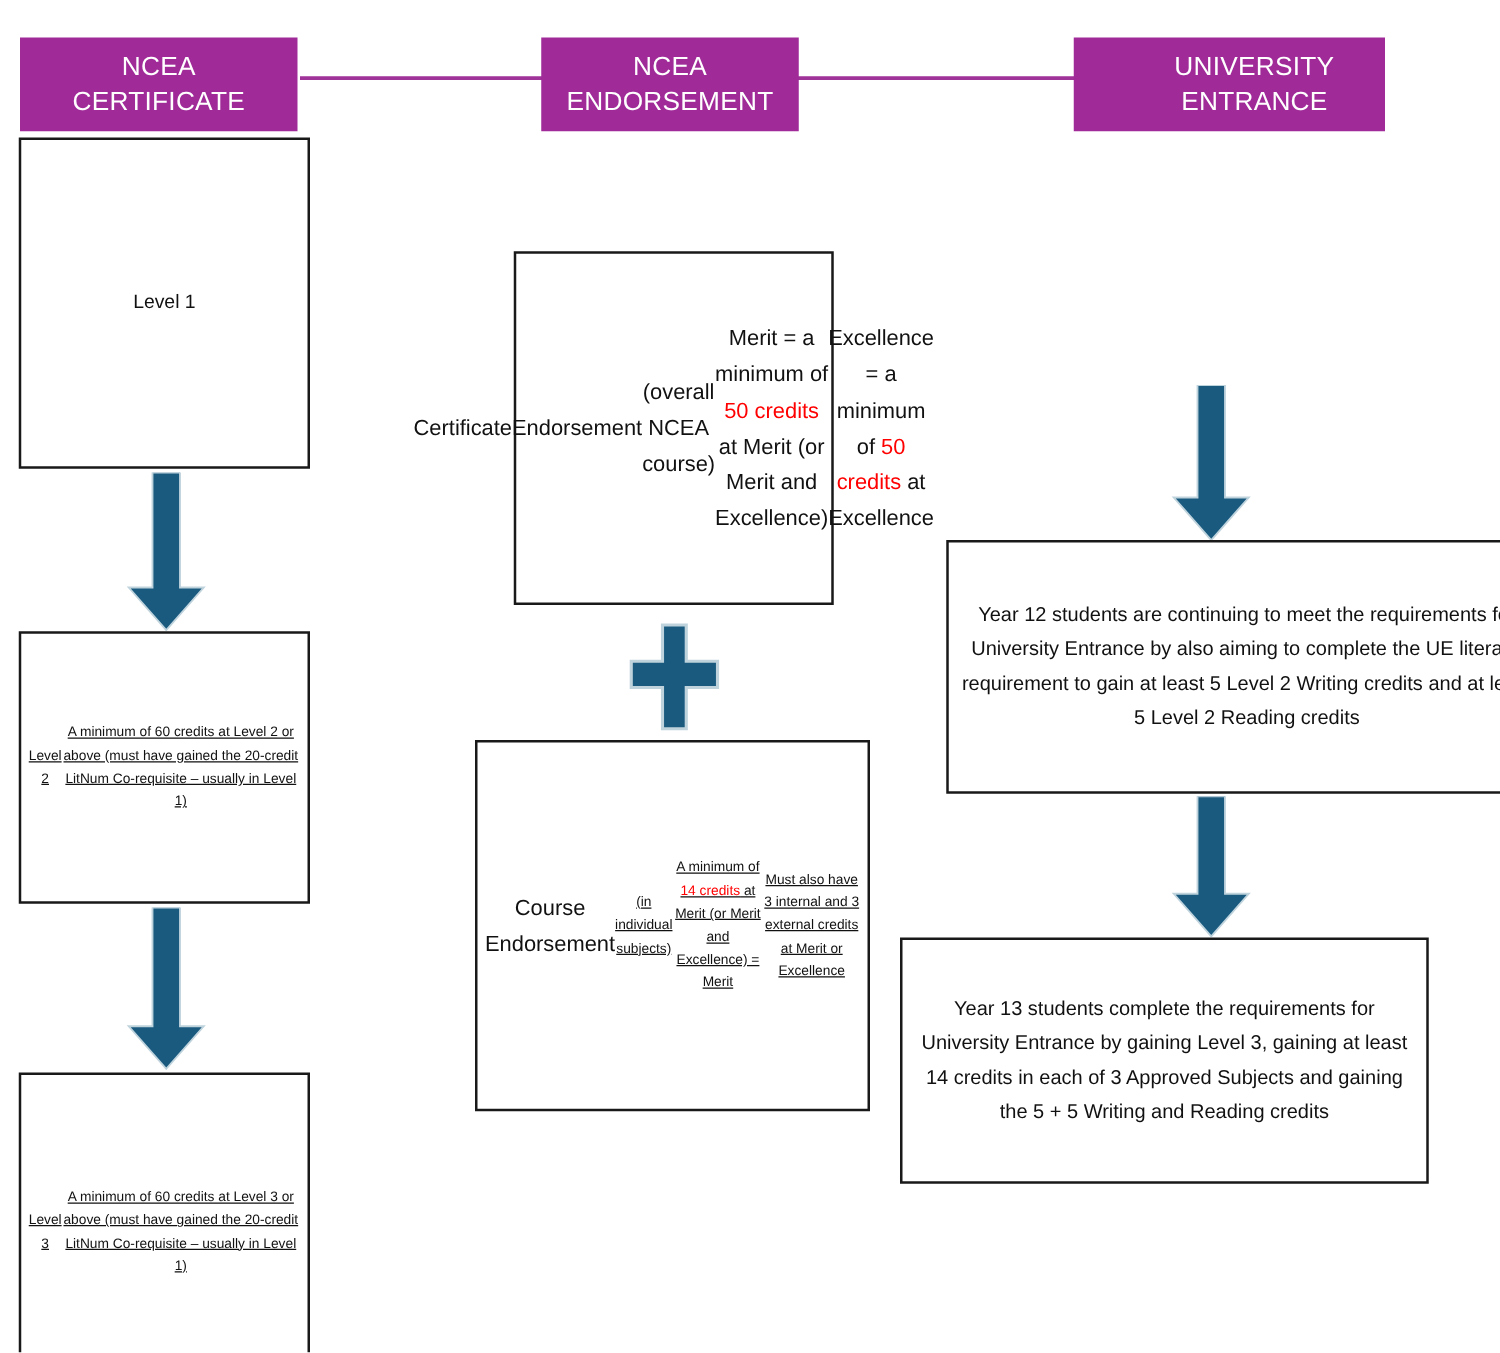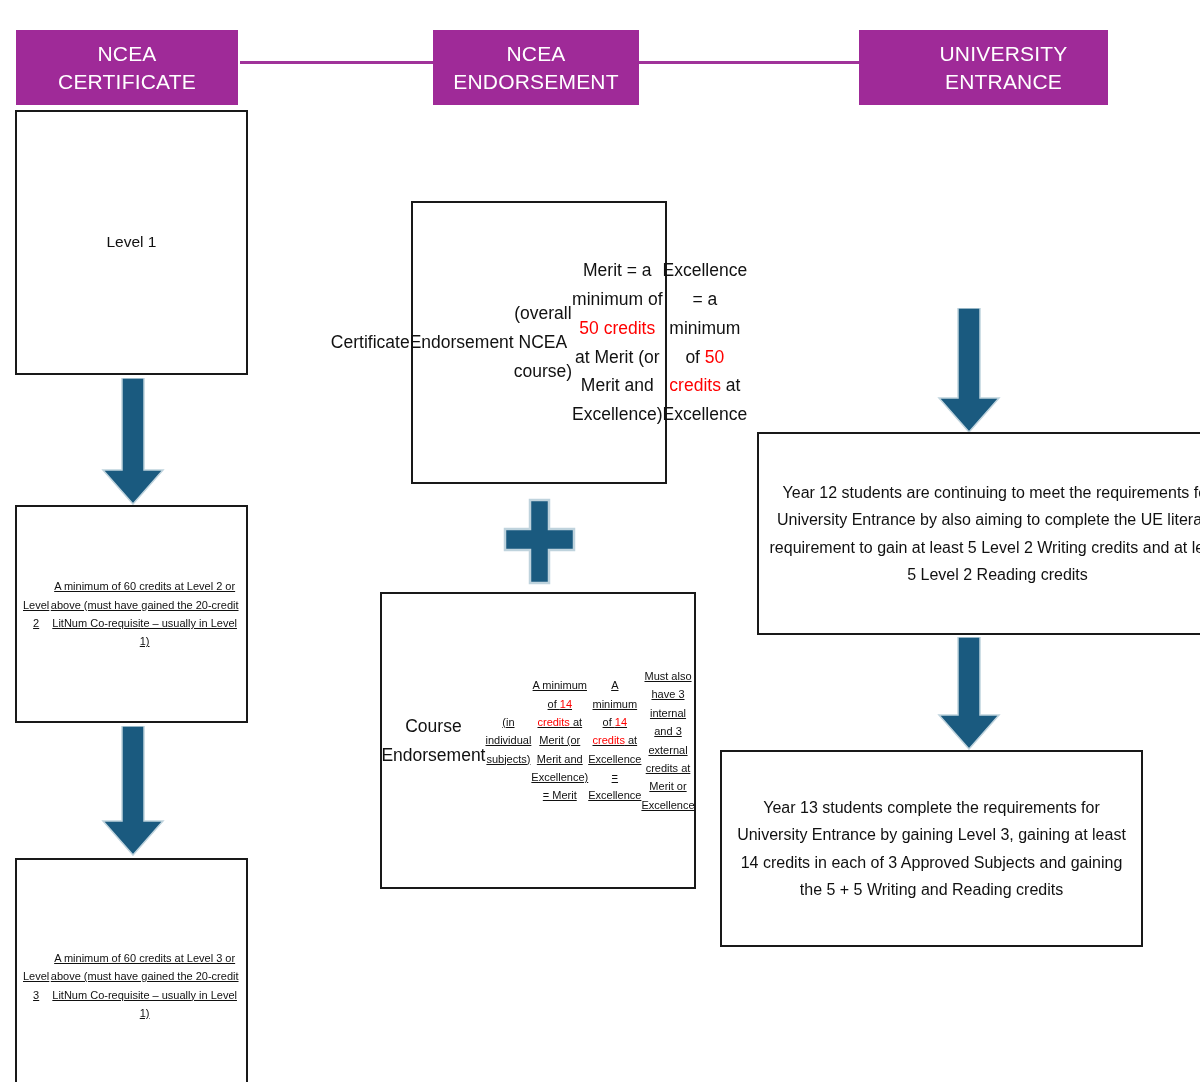--- a/index.html
+++ b/index.html
@@ -135,21 +135,20 @@
   </div>
 
   <svg class="plus" style="left:502px; top:498px;" width="75" height="88" viewBox="0 0 75 88">
     <polygon points="28,2 47,2 47,31 72,31 72,52 47,52 47,85 28,85 28,52 3,52 3,31 28,31" fill="#1A5A7F" stroke="#BFD3DD" stroke-width="2.5"></polygon>
   </svg>
 
   <div class="box" style="left:380px; top:592px; width:316px; height:297px;">
     <p class="t-big">Course Endorsement</p>
     <p class="t-mid">(in individual subjects)</p>
     <p class="t-mid"><span>A minimum of </span><span class="hl">14 credits</span><span> at Merit (or Merit and Excellence) = Merit</span></p>
-    <p class="t-mid"><span>A minimum of </span><span class="hl">14 credits</span><span> at Excellence = Excellence</span></p>
     <p class="t-mid">Must also have 3 internal and 3 external credits at Merit or Excellence</p>
   </div>
 
 
   <svg class="arrow" style="left:934px; top:308px;" width="70" height="125" viewBox="0 0 70 125">
     <polygon points="24,0 46,0 46,90 65,90 35,124 5,90 24,90" fill="#1A5A7F" stroke="#BFD3DD" stroke-width="1.5"></polygon>
   </svg>
 
   <div class="box" style="left:757px; top:432px; width:481px; height:203px;">
     <p class="t-right">Year 12 students are continuing to meet the requirements for University Entrance by also aiming to complete the UE literacy requirement to gain at least 5 Level 2 Writing credits and at least 5 Level 2 Reading credits</p>

